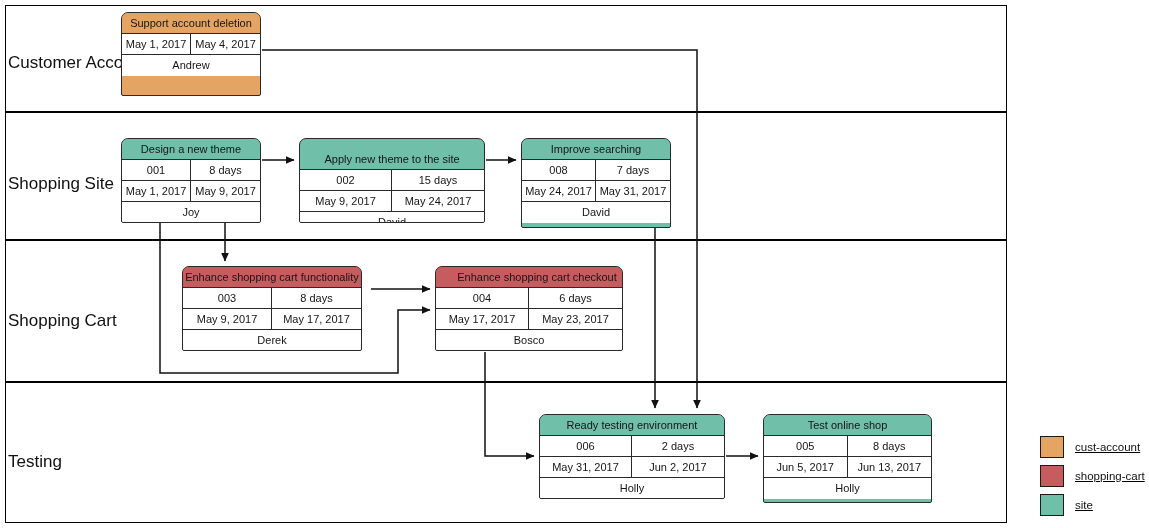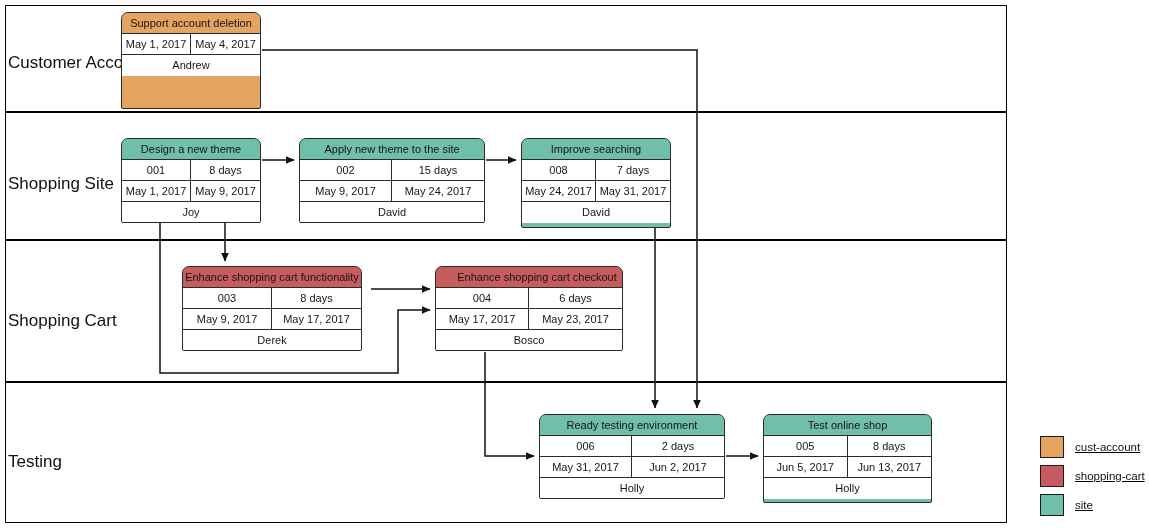--- a/index.html
+++ b/index.html
@@ -139,21 +139,21 @@
         <path d="M 225 223 L 225 261" marker-end="url(#arrowhead)"></path>
         <path d="M 160 223 L 160 373 L 398 373 L 398 310 L 430 310" marker-end="url(#arrowhead)"></path>
         <path d="M 371 289 L 430 289" marker-end="url(#arrowhead)"></path>
         <path d="M 655 223 L 655 408" marker-end="url(#arrowhead)"></path>
         <path d="M 485 352 L 485 456 L 534 456" marker-end="url(#arrowhead)"></path>
         <path d="M 726 456 L 758 456" marker-end="url(#arrowhead)"></path>
       </g>
   </svg>
 
   <div id="tasks-layer">
-      <div class="task" style="left: 121px; top: 12px; width: 140px; height: 97px; background: rgb(229, 164, 98);">
+      <div class="task" style="left: 121px; top: 12px; width: 140px; height: 84px; background: rgb(229, 164, 98);">
         <div class="hdr" style="background: rgb(229, 164, 98);">Support account deletion</div>
         <div class="row">
           <div class="cell left">May 1, 2017</div>
           <div class="cell">May 4, 2017</div>
         </div>
         <div class="row full">
           <div class="cell left">Andrew</div>
         </div>
       </div>
       <div class="task" style="left: 121px; top: 138px; width: 140px; height: 85px; background: rgb(112, 191, 168);">
@@ -164,21 +164,21 @@
         </div>
         <div class="row">
           <div class="cell left">May 1, 2017</div>
           <div class="cell">May 9, 2017</div>
         </div>
         <div class="row full">
           <div class="cell left">Joy</div>
         </div>
       </div>
       <div class="task" style="left: 299px; top: 138px; width: 186px; height: 85px; background: rgb(112, 191, 168);">
-        <div class="hdr" style="background: rgb(112, 191, 168);">Apply new theme to the site</div>
+        <div class="hdr" style="background: rgb(112, 191, 168); margin-top: 10px;">Apply new theme to the site</div>
         <div class="row">
           <div class="cell left">002</div>
           <div class="cell">15 days</div>
         </div>
         <div class="row">
           <div class="cell left">May 9, 2017</div>
           <div class="cell">May 24, 2017</div>
         </div>
         <div class="row full">
           <div class="cell left">David</div>

